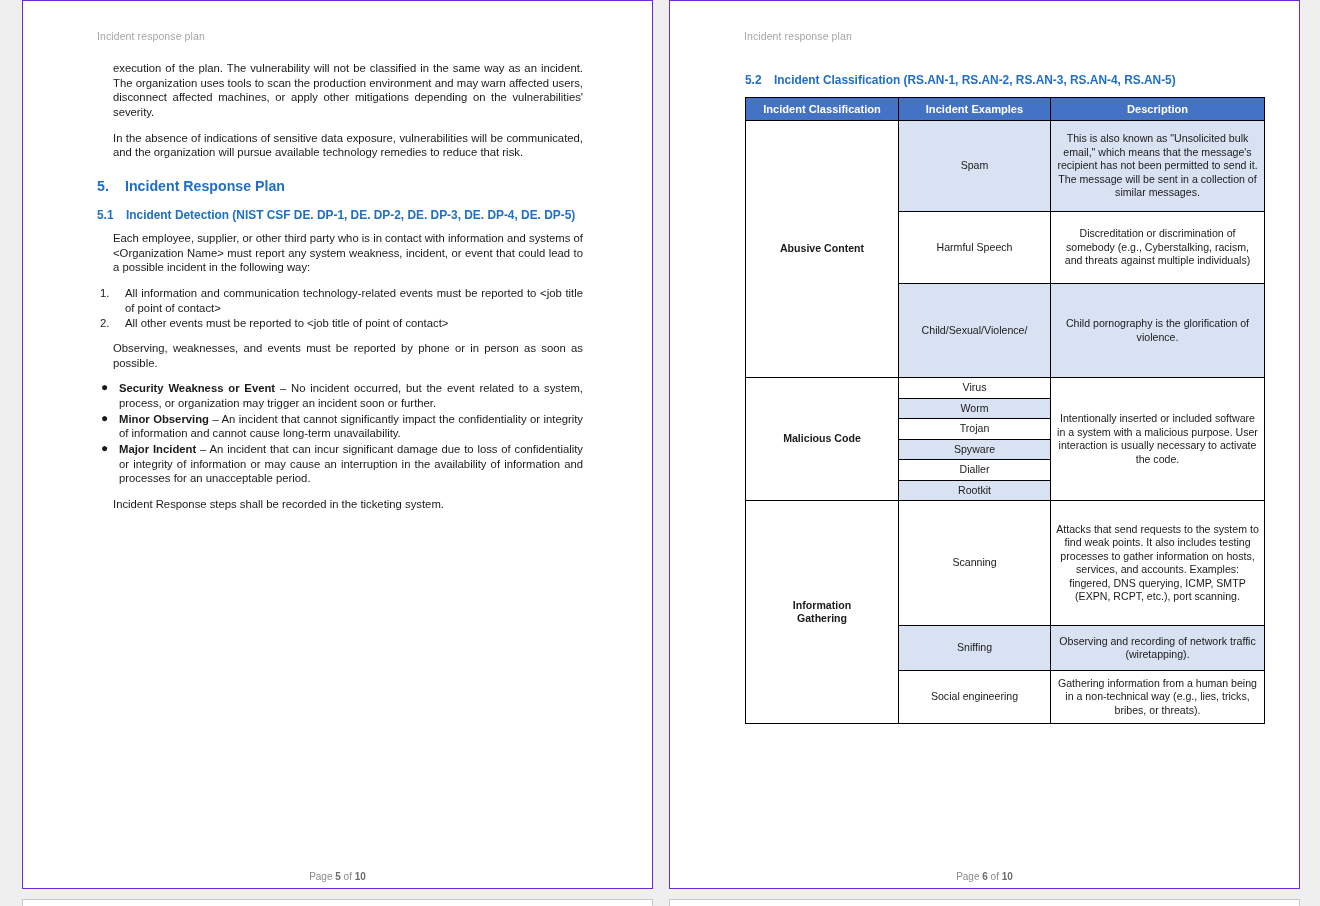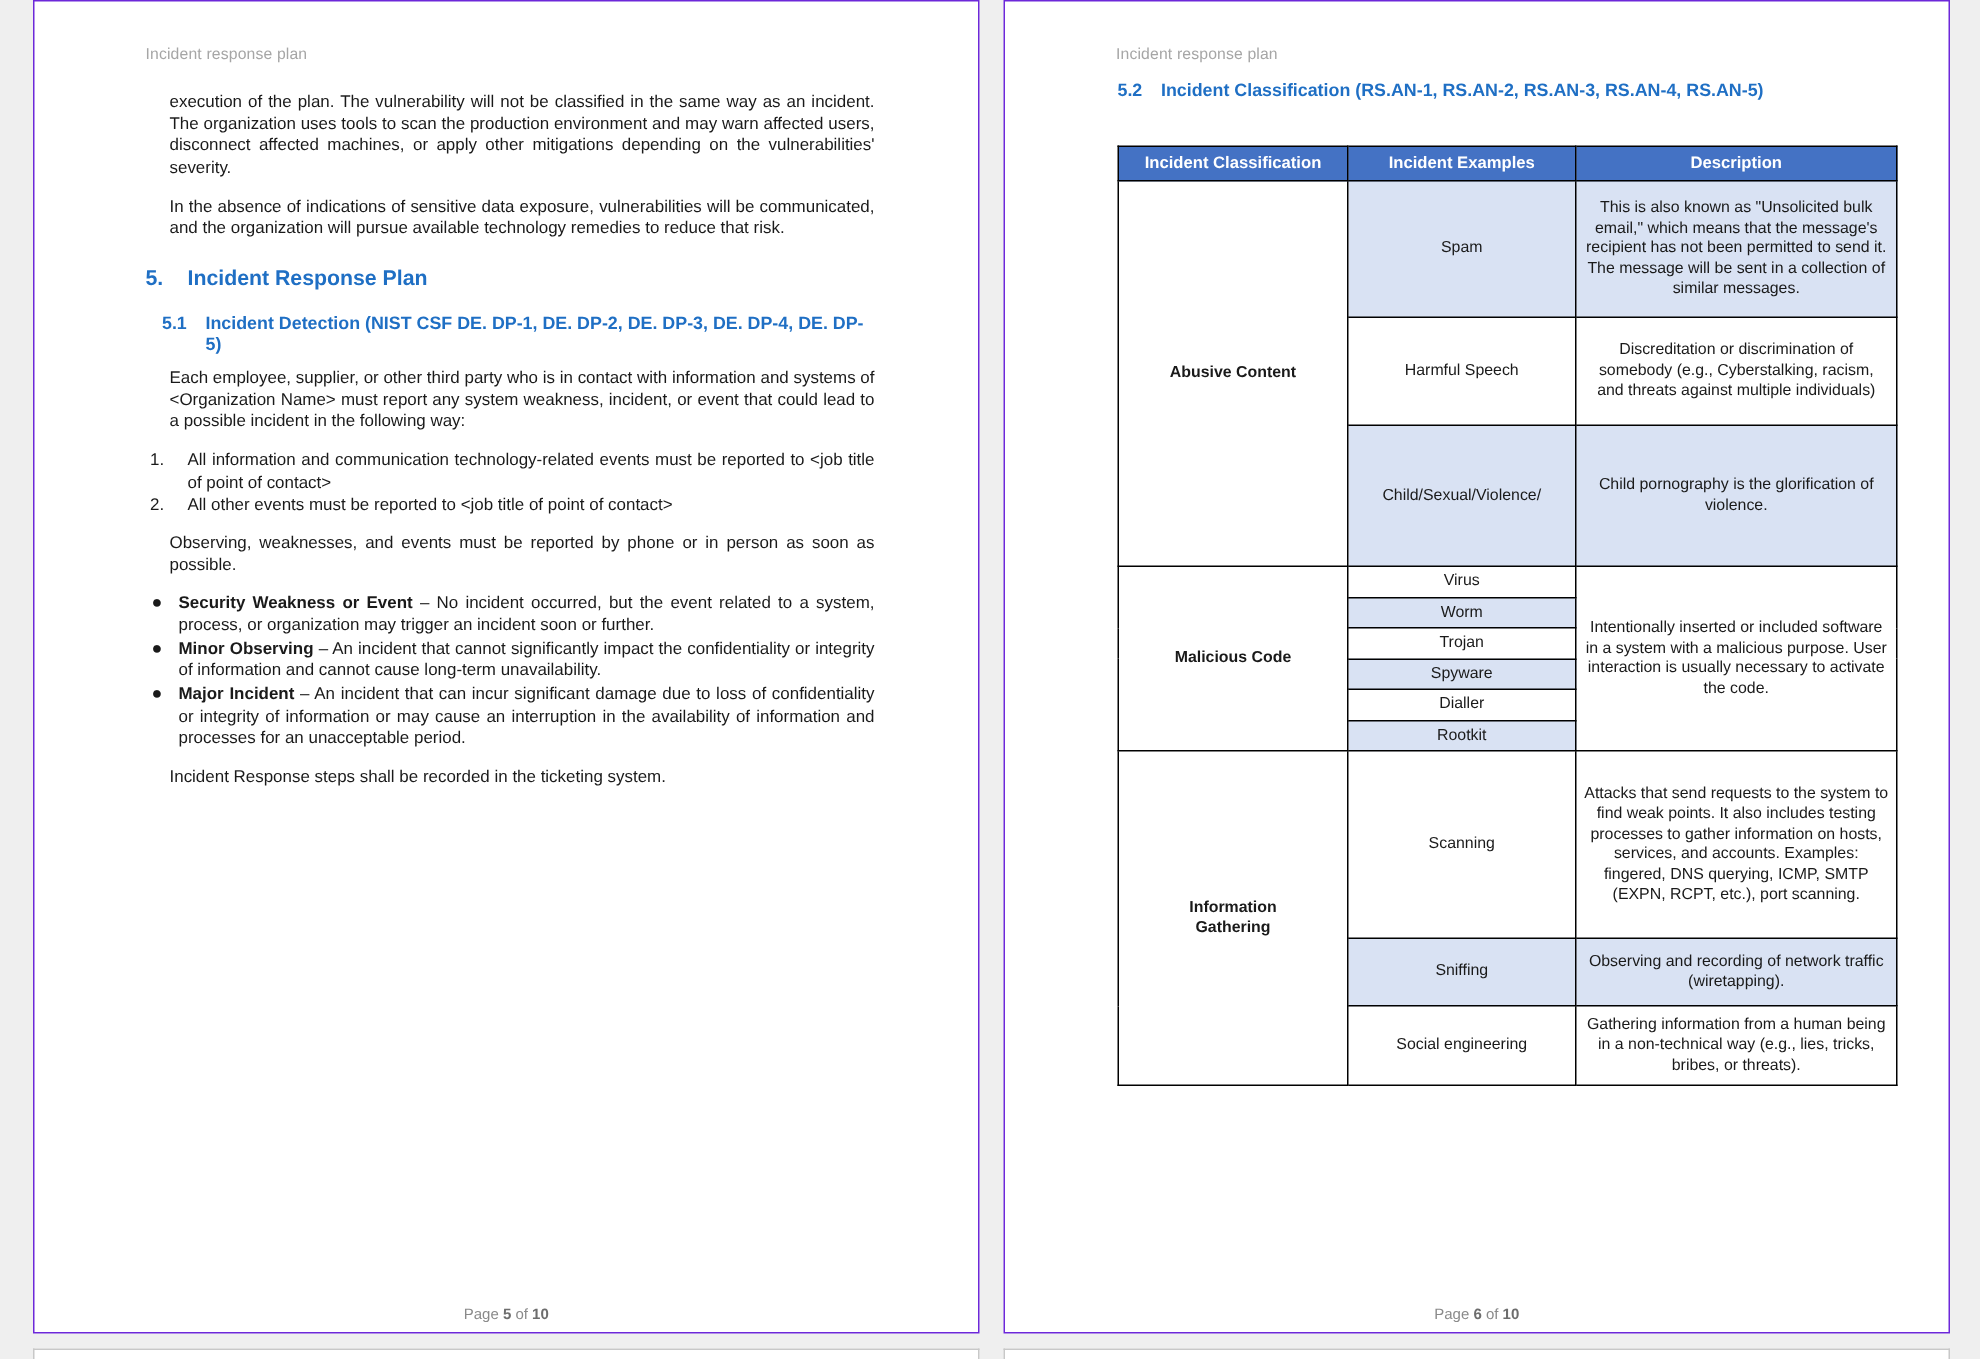--- a/index.html
+++ b/index.html
@@ -71,21 +71,21 @@
   h2.h-main {
     margin: 18px 0 10px 0;
     font-size: 14.2px;
     font-weight: bold;
     color: #1f6fc4;
     display: flex;
   }
   h2.h-main .num { width: 28px; flex: none; }
 
   h3.h-sub {
-    margin: 14px 0 9px 11px;
+    margin: 14px 0 9px 0;
     font-size: 11.9px;
     font-weight: bold;
     color: #1f6fc4;
     display: flex;
   }
   h3.h-sub .num { width: 29px; flex: none; }
 
   ol.numlist {
     margin: 0 0 10px 0;
     padding: 0;
@@ -249,21 +249,21 @@
 
     <div class="footer">
       <span>Page </span><b>5</b><span> of </span><b>10</b>
     </div>
   </div>
 
   <div class="page page-right">
 
     <div class="running-head">Incident response plan</div>
 
-    <h3 class="h-sub" style="position:absolute; left:75px; top:52px; width:500px; margin:0;">
+    <h3 class="h-sub" style="position:absolute; left:75px; top:72px; width:500px; margin:0;">
       <span class="num">5.2</span>
       <span>Incident Classification (RS.AN-1, RS.AN-2, RS.AN-3, RS.AN-4, RS.AN-5)</span>
     </h3>
 
     <table class="cls">
       <colgroup>
         <col class="col1">
           <col class="col2">
           <col class="col3">
       </colgroup>

